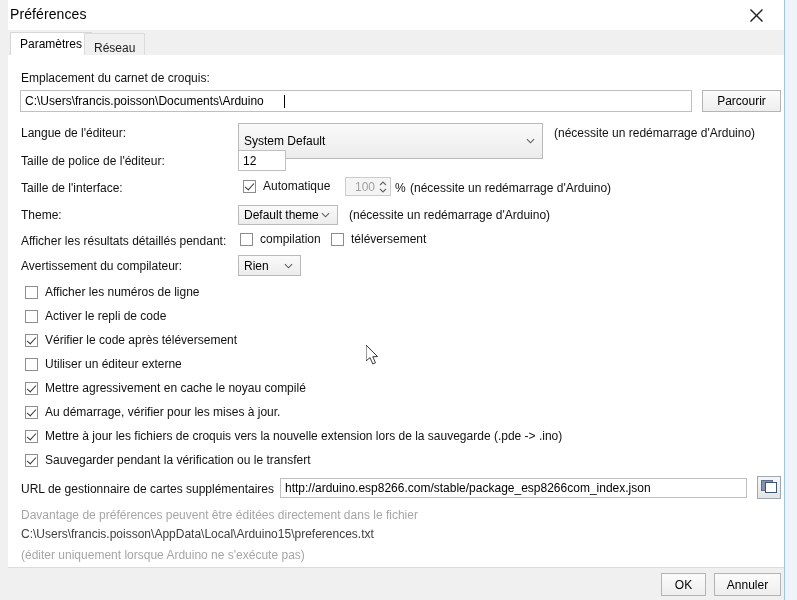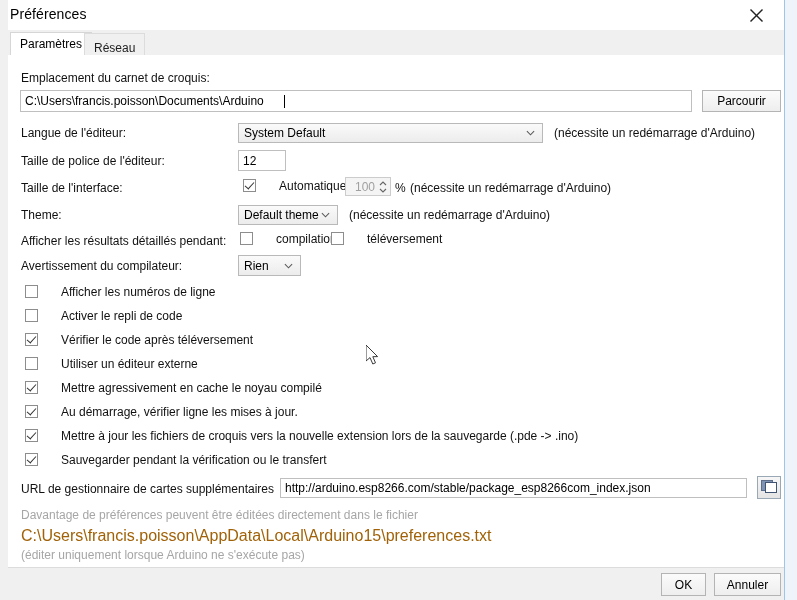--- a/index.html
+++ b/index.html
@@ -177,23 +177,23 @@
     right: 7px;
     top: 50%;
     transform: translateY(-50%);
     width: 9px; height: 9px;
   }
 
   
   .cbrow {
     position: absolute;
     display: flex;
-    white-space: nowrap;
-    cursor: default;
-    gap: 16px;
+    align-items: center;
+    white-space: nowrap;
+    cursor: default;
   }
   .cbbox {
     width: 13px; height: 13px;
     box-sizing: border-box;
     border: 1px solid #8d8d8d;
     background: #ffffff;
     position: relative;
     flex: 0 0 auto;
   }
   .cbbox.checked::after {
@@ -247,22 +247,22 @@
   }
 
   .muted {
     position: absolute;
     font-size: 12px;
     color: #a6a6a6;
     white-space: nowrap;
   }
   .pathtext {
     position: absolute;
-    font-size: 16px;
-    color: #a16207;
+    font-size: 12px;
+    color: #404040;
     white-space: nowrap;
   }
 
   
   #footer {
     position: absolute;
     left: 0; top: 567px;
     width: 784px; height: 33px;
     background: #f0f0f0;
     border-top: 1px solid #dcdcdc;
@@ -309,21 +309,21 @@
       <span>C:\Users\francis.poisson\Documents\Arduino</span>
         <span class="caret"></span>
     </div>
 
     <div class="btn" style="left:694px; top:35px; width:79px; height:22px;">
       <span>Parcourir</span>
     </div>
 
     <div class="lbl" style="left:13px; top:71px;">Langue de l'éditeur:</div>
 
-    <div class="combo" style="left:230px; top:68px; width:305px; height:20px;">
+    <div class="combo" style="left:230px; top:68px; width:305px; height:36px;">
       <span>System Default</span>
       <svg class="chev" viewBox="0 0 10 10">
         <polyline points="1,3 5,7 9,3" fill="none" stroke="#5a5a5a" stroke-width="1.2"></polyline>
       </svg>
     </div>
 
     <div class="note" style="left:546px; top:71px;">(nécessite un redémarrage d'Arduino)</div>
 
     <div class="lbl" style="left:13px; top:99px;">Taille de police de l'éditeur:</div>
 
@@ -406,21 +406,21 @@
       <span class="cblabel">Utiliser un éditeur externe</span>
     </div>
 
     <div class="cbrow" style="left:17px; top:326px;">
       <span class="cbbox checked"></span>
       <span class="cblabel">Mettre agressivement en cache le noyau compilé</span>
     </div>
 
     <div class="cbrow" style="left:17px; top:350px;">
       <span class="cbbox checked"></span>
-      <span class="cblabel">Au démarrage, vérifier ligne les mises à jour.</span>
+      <span class="cblabel">Au démarrage, vérifier pour les mises à jour.</span>
     </div>
 
     <div class="cbrow" style="left:17px; top:374px;">
       <span class="cbbox checked"></span>
       <span class="cblabel">Mettre à jour les fichiers de croquis vers la nouvelle extension lors de la sauvegarde (.pde -&gt; .ino)</span>
     </div>
 
     <div class="cbrow" style="left:17px; top:398px;">
       <span class="cbbox checked"></span>
       <span class="cblabel">Sauvegarder pendant la vérification ou le transfert</span>

